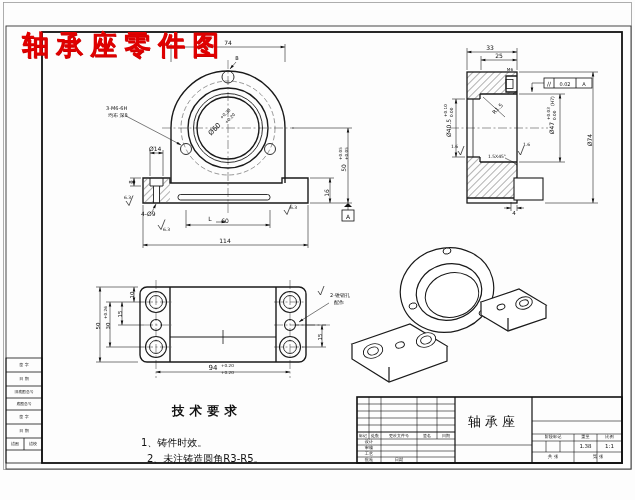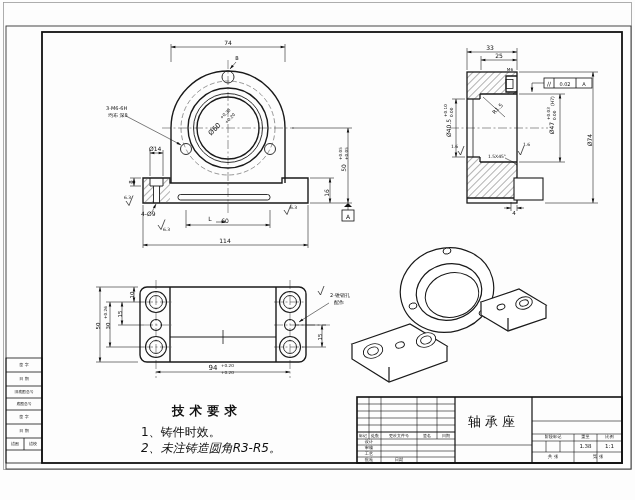--- a/index.html
+++ b/index.html
@@ -9,21 +9,21 @@
   svg{position:absolute;left:0;top:0;}
   svg text{font-family:"DejaVu Sans",sans-serif;fill:#111;}
   .t7{font-size:7px;} .t6{font-size:6px;} .t55{font-size:5.5px;} .t5{font-size:5px;}
   .t45{font-size:4.5px;} .t42{font-size:4.2px;}
   .red-title{color:#e00000;font-weight:bold;font-size:27px;letter-spacing:7px;
              font-family:"DejaVu Serif","Liberation Serif",serif;white-space:nowrap;
              text-shadow:0.5px 0.5px 0 #c00;}
   .cell{position:absolute;display:flex;align-items:center;justify-content:center;
         color:#111;box-sizing:border-box;text-align:center;line-height:1;}
   .tech-title{font-size:12.5px;color:#111;letter-spacing:5px;font-weight:bold;}
-  .tech-item{font-size:12px;color:#111;white-space:nowrap;}
+  .tech-item{font-size:10px;color:#111;white-space:nowrap;margin-top:12px;}
 </style>
 </head>
 <body>
 
 <div id="stage">
 
 <svg width="635" height="500" viewBox="0 0 635 500">
   <defs>
     <pattern id="h" width="5" height="5" patternUnits="userSpaceOnUse" patternTransform="rotate(45)">
       <line x1="0" y1="0" x2="0" y2="5" stroke="#555" stroke-width="0.9"></line>
@@ -374,24 +374,25 @@
         <line x1="6" y1="386" x2="42" y2="386"></line>
     <line x1="6" y1="398" x2="42" y2="398"></line>
         <line x1="6" y1="410" x2="42" y2="410"></line>
     <line x1="6" y1="424" x2="42" y2="424"></line>
         <line x1="6" y1="438" x2="42" y2="438"></line>
     <line x1="6" y1="450" x2="42" y2="450"></line>
     <line x1="24" y1="438" x2="24" y2="450"></line>
   </g>
 </svg>
 
+  <div class="abs red-title" style="left:22px;top:27px;">轴承座零件图</div>
 
   <div class="abs tech-title" style="left:158px;top:403px;margin-left:14px;">技术要求</div>
   <div class="abs tech-item" style="left:141px;top:424px;">1、铸件时效。</div>
-  <div class="abs tech-item" style="left:141px;top:440px;font-style:italic;">2、未注铸造圆角R3-R5。</div>
+  <div class="abs tech-item" style="left:147px;top:440px;">2、未注铸造圆角R3-R5。</div>
 
   <div class="cell" style="left:455px;top:397px;width:77px;height:48px;font-size:13px;letter-spacing:4px;">轴承座</div>
   <div class="cell" style="left:357px;top:432px;width:12px;height:7px;font-size:4px;">标记</div>
   <div class="cell" style="left:369px;top:432px;width:12px;height:7px;font-size:4px;">处数</div>
   <div class="cell" style="left:381px;top:432px;width:36px;height:7px;font-size:4px;">更改文件号</div>
   <div class="cell" style="left:417px;top:432px;width:20px;height:7px;font-size:4px;">签名</div>
   <div class="cell" style="left:437px;top:432px;width:18px;height:7px;font-size:4px;">日期</div>
   <div class="cell" style="left:357px;top:439px;width:24px;height:6px;font-size:4.2px;">设计</div>
   <div class="cell" style="left:357px;top:445px;width:24px;height:6px;font-size:4.2px;">审核</div>
   <div class="cell" style="left:357px;top:451px;width:24px;height:6px;font-size:4.2px;">工艺</div>

